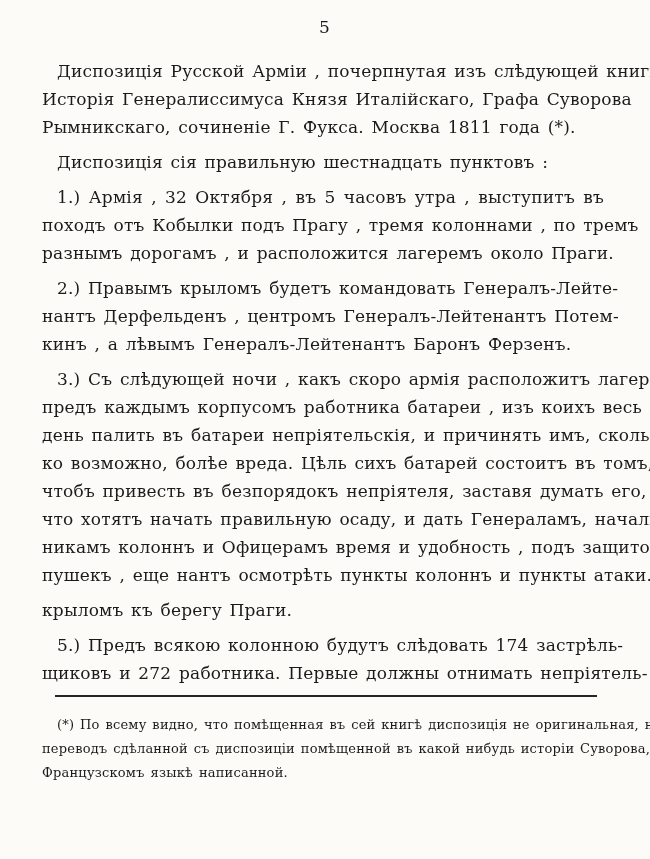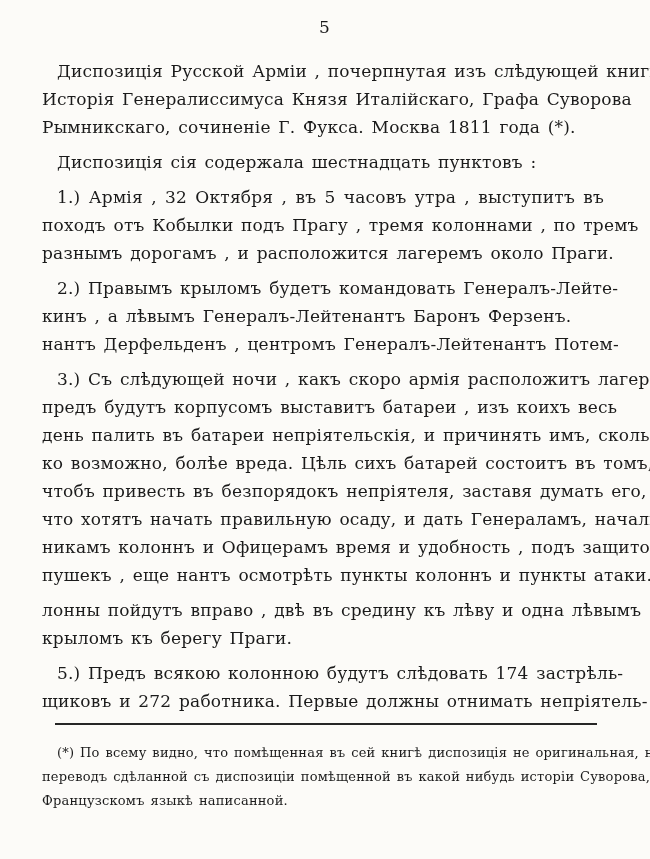--- a/index.html
+++ b/index.html
@@ -61,44 +61,43 @@
 <div class="page">
   <div class="pagenum">5</div>
 
   <div class="content">
     <div class="para">
         <div class="line indent">Диспозиція Русской Арміи , почерпнутая изъ слѣдующей книги:</div>
         <div class="line">Исторія Генералиссимуса Князя Италійскаго, Графа Суворова</div>
         <div class="line endline">Рымникскаго, сочиненіе Г. Фукса. Москва 1811 года (*).</div>
       </div>
     <div class="para">
-        <div class="line indent endline">Диспозиція сія содержала шестнадцать пунктовъ :</div>
+        <div class="line indent endline">Диспозиція сія правильную шестнадцать пунктовъ :</div>
       </div>
     <div class="para">
         <div class="line indent">1.) Армія , 32 Октября , въ 5 часовъ утра , выступитъ въ</div>
         <div class="line">походъ отъ Кобылки подъ Прагу , тремя колоннами , по тремъ</div>
         <div class="line endline">разнымъ дорогамъ , и расположится лагеремъ около Праги.</div>
       </div>
     <div class="para">
         <div class="line indent">2.) Правымъ крыломъ будетъ командовать Генералъ-Лейте-</div>
+        <div class="line">нантъ Дерфельденъ , центромъ Генералъ-Лейтенантъ Потем-</div>
         <div class="line endline">кинъ , а лѣвымъ Генералъ-Лейтенантъ Баронъ Ферзенъ.</div>
-        <div class="line">нантъ Дерфельденъ , центромъ Генералъ-Лейтенантъ Потем-</div>
       </div>
     <div class="para">
         <div class="line indent">3.) Съ слѣдующей ночи , какъ скоро армія расположитъ лагерь,</div>
-        <div class="line">предъ будутъ корпусомъ выставитъ батареи , изъ коихъ весь</div>
+        <div class="line">предъ каждымъ корпусомъ работника батареи , изъ коихъ весь</div>
         <div class="line">день палить въ батареи непріятельскія, и причинять имъ, сколь-</div>
         <div class="line">ко возможно, болѣе вреда. Цѣль сихъ батарей состоитъ въ томъ,</div>
         <div class="line">чтобъ привесть въ безпорядокъ непріятеля, заставя думать его,</div>
         <div class="line">что хотятъ начать правильную осаду, и дать Генераламъ, началь-</div>
         <div class="line">никамъ колоннъ и Офицерамъ время и удобность , подъ защитою</div>
         <div class="line endline">пушекъ , еще нантъ осмотрѣть пункты колоннъ и пункты атаки.</div>
       </div>
     <div class="para">
-        <div class="line">лонны пойдутъ вправо , двѣ въ средину къ лѣву и одна лѣвымъ</div>
         <div class="line endline">крыломъ къ берегу Праги.</div>
       </div>
     <div class="para">
         <div class="line indent">5.) Предъ всякою колонною будутъ слѣдовать 174 застрѣль-</div>
         <div class="line">щиковъ и 272 работника. Первые должны отнимать непріятель-</div>
       </div>
 
     <div class="footrule"></div>
     <div class="footnote">
         <div class="line indent">(*) По всему видно, что помѣщенная въ сей книгѣ диспозиція не оригинальная, но</div>

